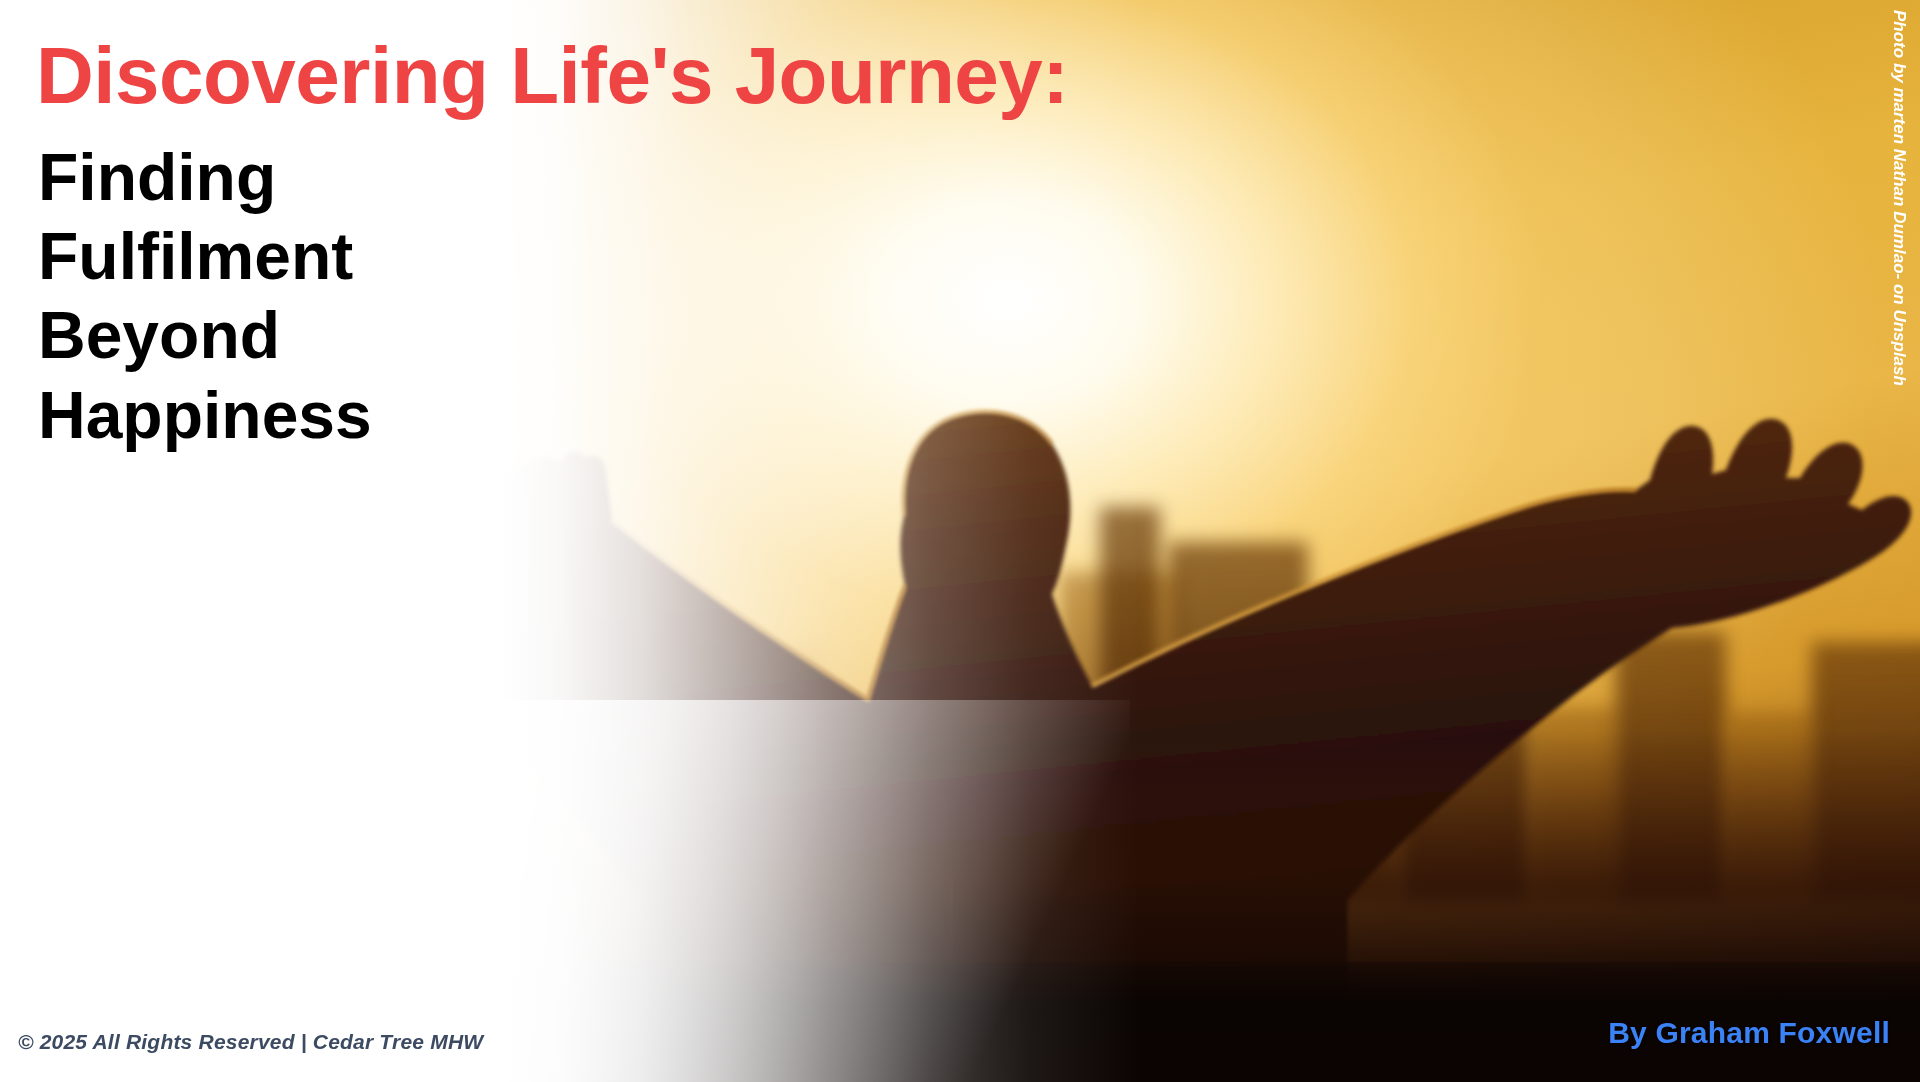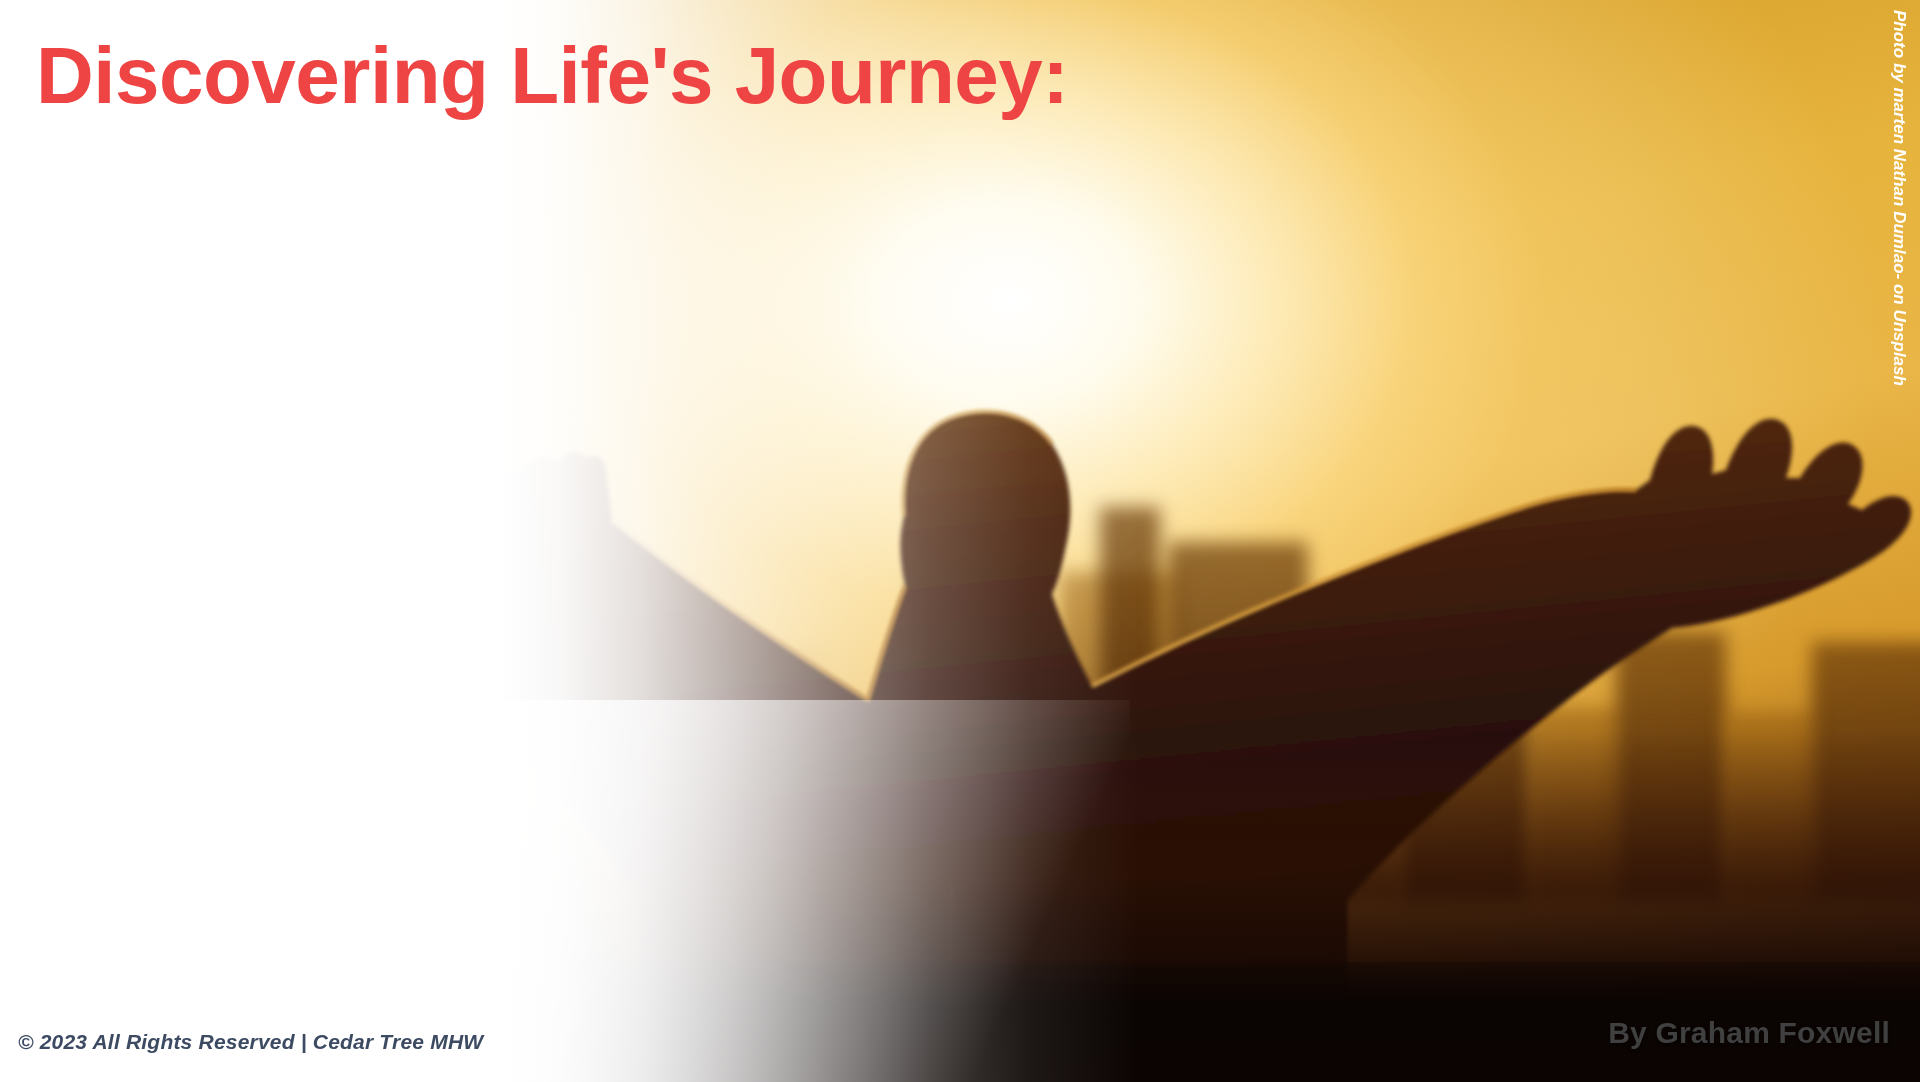--- a/index.html
+++ b/index.html
@@ -158,21 +158,21 @@
     color: #3c4a62;
     font-size: 21px;
     font-style: italic;
     font-weight: 600;
     letter-spacing: 0.2px;
   }
   .byline {
     position: absolute;
     right: 30px;
     bottom: 32px;
-    color: #404040;
+    color: #3b82f6;
     font-size: 30px;
     font-weight: 700;
     letter-spacing: 0.2px;
     text-shadow: 0 1px 3px rgba(0,0,0,0.55);
   }
   .credit-wrap {
     position: absolute;
     right: 8px;
     top: 10px;
     width: 26px;
@@ -313,20 +313,21 @@
     <div class="ground"></div>
     <div class="horizon"></div>
 
     <div class="fade-left"></div>
     <div class="fade-bottomleft"></div>
   </div>
 
   <div class="leftpanel"></div>
 
   <div class="title">Discovering Life's Journey:</div>
-  <div class="copyright">© 2023 All Rights Reserved | Cedar Tree MHW</div>
+  <div class="subtitle">Finding Fulfilment Beyond Happiness</div>
+  <div class="copyright">© 2025 All Rights Reserved | Cedar Tree MHW</div>
   <div class="byline">By Graham Foxwell</div>
 
   <div class="credit-wrap">
     <div class="credit-rot">Photo by marten Nathan Dumlao- on Unsplash</div>
   </div>
 
 </div>
 
 </body></html>

